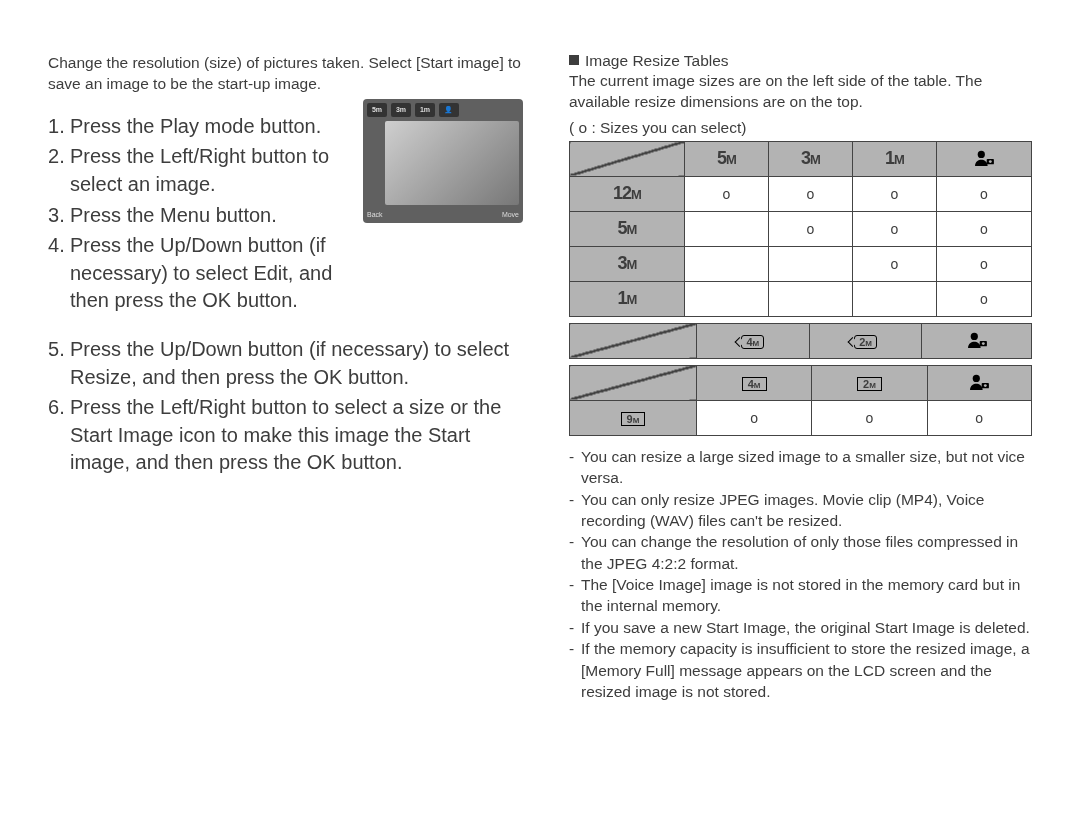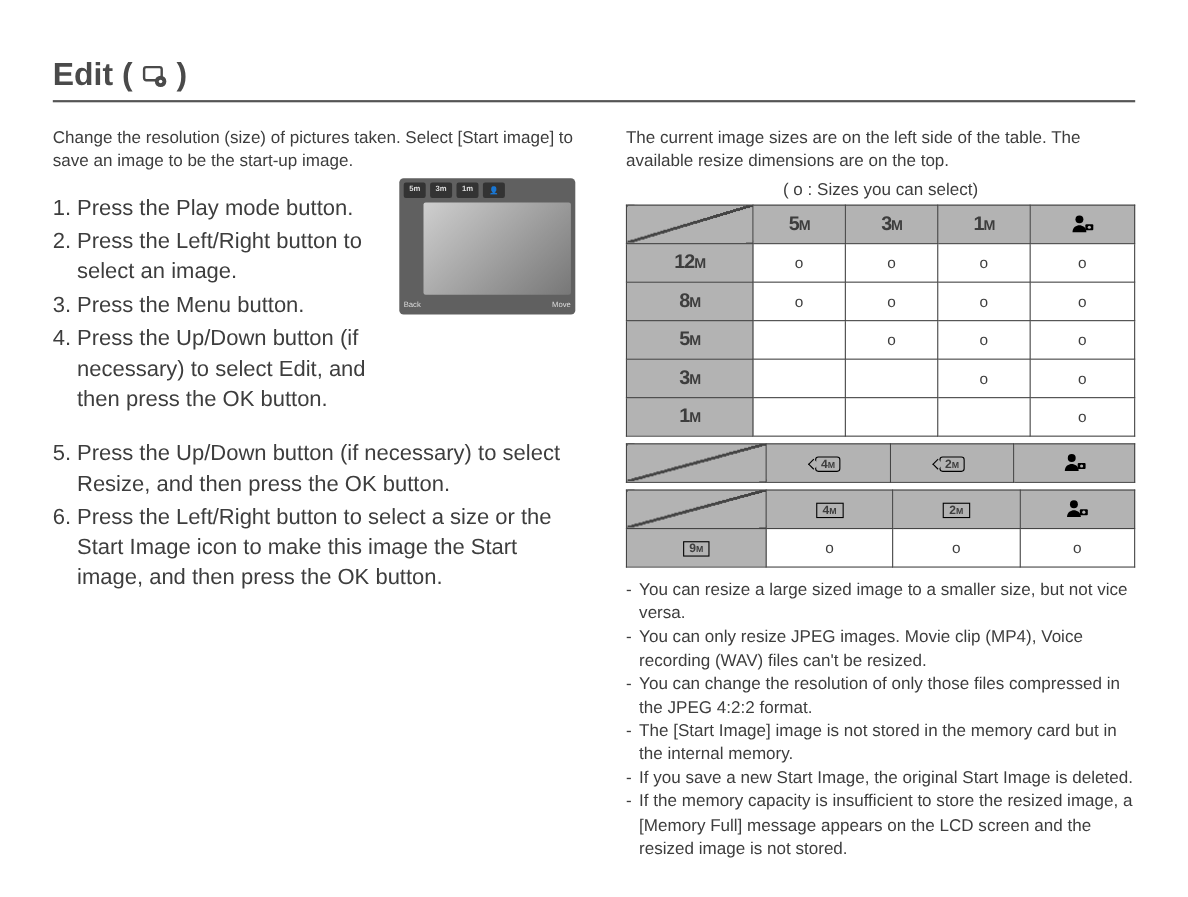--- a/index.html
+++ b/index.html
@@ -90,21 +90,21 @@
   }
   .thumb .bottom {
     position: absolute; bottom: 2px; left: 4px; right: 4px; height: 13px;
     display: flex; justify-content: space-between; align-items: center;
     font-size: 7px; color: #ddd;
   }
 
   
   .right-head { font-size: 15.5px; }
   .right-head .sq { display: inline-block; width: 10px; height: 10px; background: #3d3d3d; margin-right: 6px; vertical-align: 1px; }
-  .legend { text-align: center; font-size: 15.5px; margin: 6px 0 4px 0; }
+  .legend { text-align: left; font-size: 15.5px; margin: 6px 0 4px 0; }
 
   
   table.resize {
     border-collapse: collapse;
     width: 100%;
     margin-bottom: 6px;
   }
   table.resize th, table.resize td {
     border: 1px solid #444;
     text-align: center;
@@ -167,31 +167,20 @@
   
   .notes { margin-top: 10px; font-size: 15.5px; line-height: 1.38; }
   .notes .item { display: flex; }
   .notes .dash { flex: 0 0 12px; }
 </style>
 </head>
 <body>
 
 <div class="page">
 
-  <div class="page-title">
-    <span>Edit (</span>
-    <span class="title-icon">
-      <svg viewBox="0 0 24 24" fill="#4a4a4a">
-        <rect x="2" y="4" width="16" height="12" rx="2" fill="none" stroke="#4a4a4a" stroke-width="2.2"></rect>
-        <circle cx="17" cy="17" r="5.2" fill="#4a4a4a"></circle>
-        <circle cx="17" cy="17" r="1.6" fill="#fff"></circle>
-      </svg>
-    </span>
-    <span>)</span>
-  </div>
 
   <div class="cols">
 
     <div class="col-l">
       <div class="body-text">Change the resolution (size) of pictures taken. Select [Start image] to save an image to be the start-up image.</div>
 
       <div class="steps-with-thumb">
         <ol class="steps" style="flex:1">
           <li>Press the Play mode button.</li>
           <li>Press the Left/Right button to select an image.</li>
@@ -212,20 +201,23 @@
           </div>
         </div>
       </div>
       <ol class="steps" start="5" style="counter-reset: step 4;">
         <li>Press the Up/Down button (if necessary) to select Resize, and then press the OK button.</li>
         <li>Press the Left/Right button to select a size or the Start Image icon to make this image the Start image, and then press the OK button.</li>
       </ol>
     </div>
 
     <div class="col-r">
+      <div class="right-head">
+        <span class="sq"></span><span>Image Resize Tables</span>
+      </div>
       <div class="body-text">The current image sizes are on the left side of the table. The available resize dimensions are on the top.</div>
       <div class="legend">( o : Sizes you can select)</div>
 
       <table class="resize t1">
         <tbody>
             <tr>
           <th class="diag"></th>
           <th><span class="mp"><span class="num">5</span><span class="m">M</span></span></th>
           <th><span class="mp"><span class="num">3</span><span class="m">M</span></span></th>
           <th><span class="mp"><span class="num">1</span><span class="m">M</span></span></th>
@@ -235,27 +227,20 @@
                     <circle cx="9" cy="6" r="4"></circle>
                     <path d="M2 19c0-5 4-7 7-7s7 2 7 7z"></path>
                     <rect x="15" y="11" width="8" height="6" rx="1"></rect>
                     <circle cx="19" cy="14" r="1.6" fill="#b3b3b3"></circle>
                   </svg>
             </span>
           </th>
         </tr>
         <tr>
               <th><span class="mp"><span class="num">12</span><span class="m">M</span></span></th>
-          <td>o</td>
-          <td>o</td>
-          <td>o</td>
-          <td>o</td>
-            </tr>
-        <tr>
-              <th><span class="mp"><span class="num">8</span><span class="m">M</span></span></th>
           <td>o</td>
           <td>o</td>
           <td>o</td>
           <td>o</td>
             </tr>
         <tr>
               <th><span class="mp"><span class="num">5</span><span class="m">M</span></span></th>
           <td></td>
           <td>o</td>
           <td>o</td>
@@ -332,21 +317,21 @@
         <div class="item">
             <span class="dash">-</span>
             <span>You can only resize JPEG images. Movie clip (MP4), Voice recording (WAV) files can't be resized.</span>
           </div>
         <div class="item">
             <span class="dash">-</span>
             <span>You can change the resolution of only those files compressed in the JPEG 4:2:2 format.</span>
           </div>
         <div class="item">
             <span class="dash">-</span>
-            <span>The [Start Image] image is not stored in the memory card but in the internal memory.</span>
+            <span>The [Voice Image] image is not stored in the memory card but in the internal memory.</span>
           </div>
         <div class="item">
             <span class="dash">-</span>
             <span>If you save a new Start Image, the original Start Image is deleted.</span>
           </div>
         <div class="item">
             <span class="dash">-</span>
             <span>If the memory capacity is insufficient to store the resized image, a [Memory Full] message appears on the LCD screen and the resized image is not stored.</span>
           </div>
       </div>

